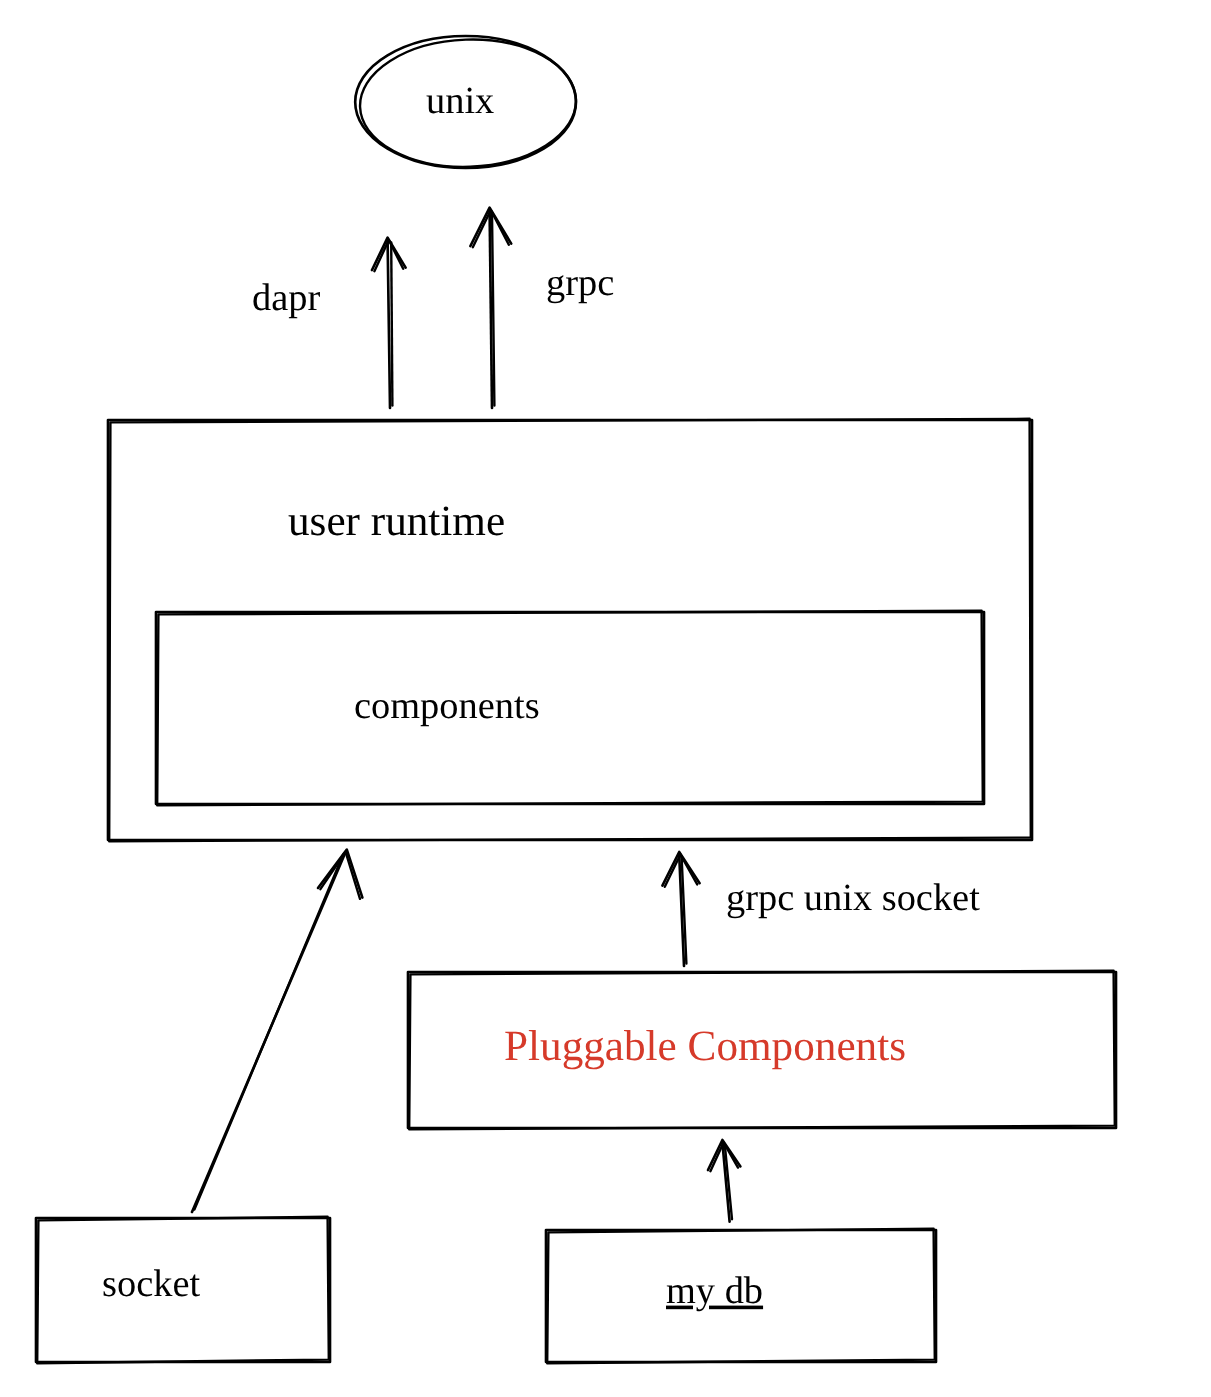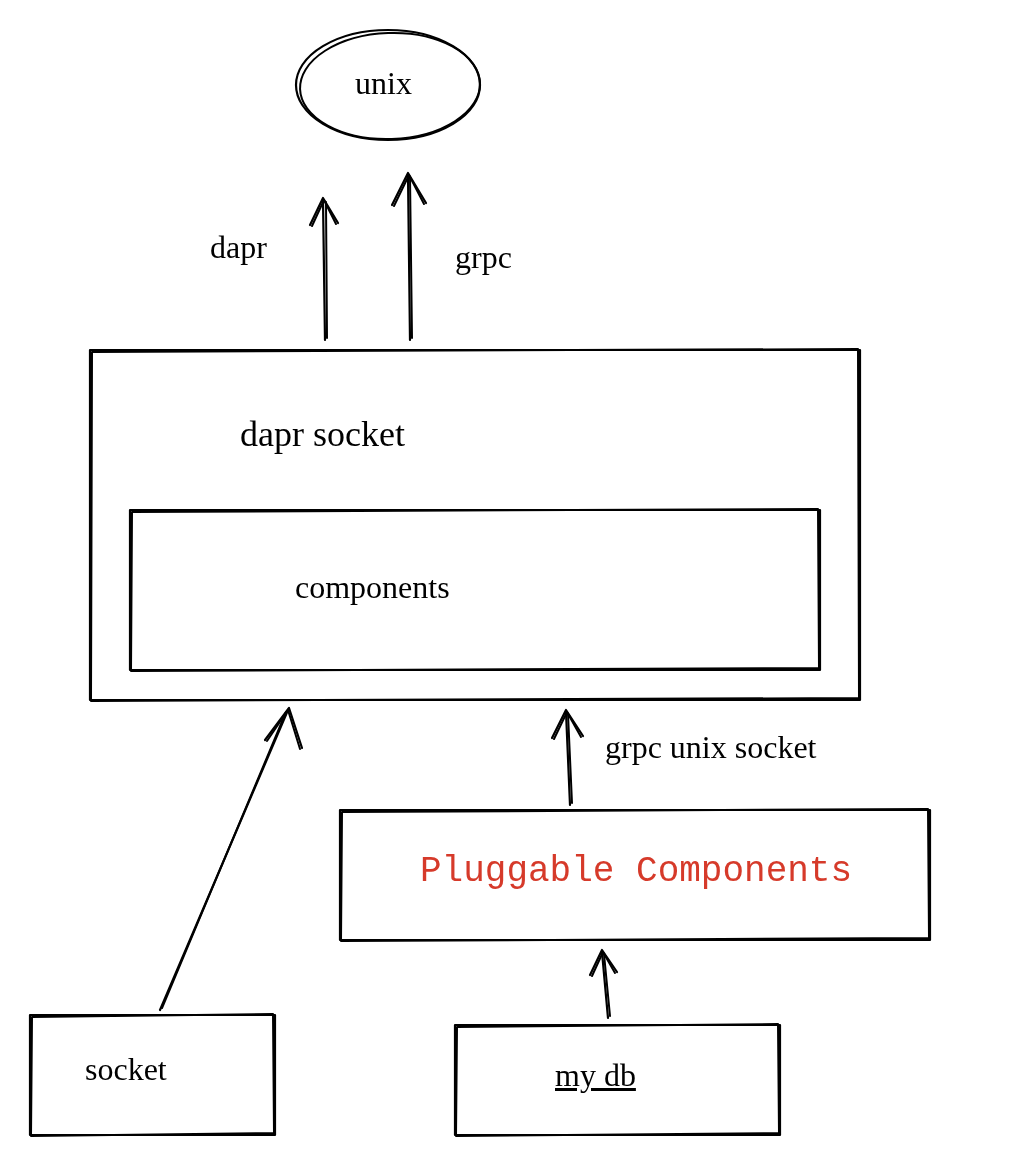--- a/index.html
+++ b/index.html
@@ -117,27 +117,27 @@
       <path class="sk" d="M590 975 L602 950 L617 972"></path>
       <path class="sk2" d="M592 976 L603 952 L615 973"></path>
     </g>
 
   </svg>
 
   <div class="label" style="left:355px; top:66px;">unix</div>
 
   <div class="label" style="left:210px; top:230px;">dapr</div>
 
-  <div class="label" style="left:455px; top:240px;">grpc</div>
+  <div class="label" style="left:455px; top:218px;">grpc</div>
 
-  <div class="label" style="left:240px; top:415px; font-size:36px;">dapr socket</div>
+  <div class="label" style="left:240px; top:415px; font-size:36px;">user runtime</div>
 
   <div class="label" style="left:295px; top:570px;">components</div>
 
   <div class="label" style="left:605px; top:730px;">grpc unix socket</div>
 
-  <div class="label red" style="left:420px; top:852px; font-size:36px;font-family:Liberation Mono, monospace;">Pluggable Components</div>
+  <div class="label red" style="left:420px; top:852px; font-size:36px;">Pluggable Components</div>
 
   <div class="label" style="left:85px; top:1052px;">socket</div>
 
   <div class="label" style="left:555px; top:1058px;text-decoration:underline;">my db</div>
 
 </div>
 
 </body></html>

